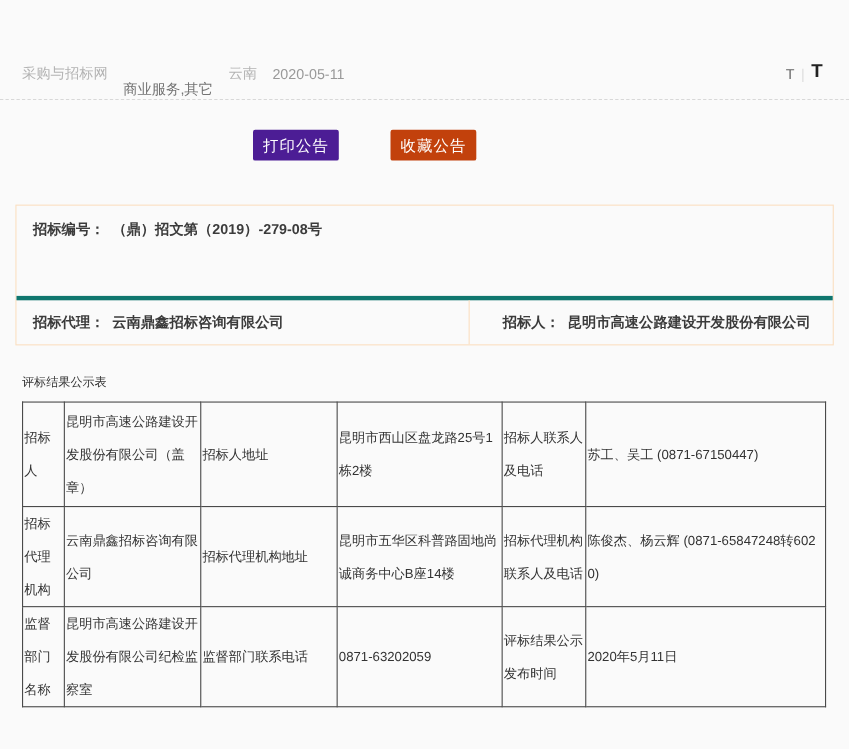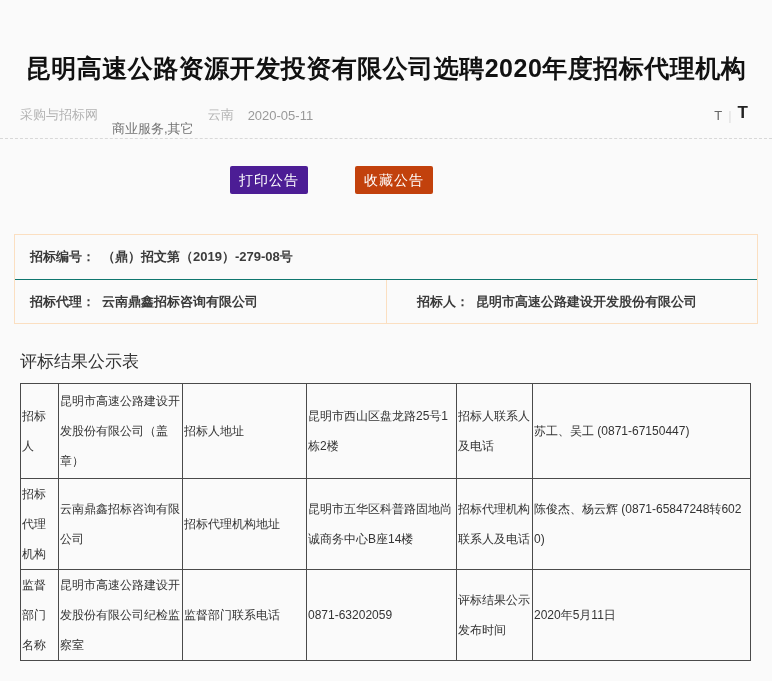--- a/index.html
+++ b/index.html
@@ -77,43 +77,43 @@
   }
   .btn-print    { background: #4c1d95; }
   .btn-favorite { background: #c2410c; }
 
   
   .summary-box {
     margin: 40px 14px 0 14px;
     border: 1px solid #fbdfc1;
     background: transparent;
   }
-  .summary-row { display: flex; height: 44px; }
-  .summary-row + .summary-row { border-top: 1px solid #0f766e; }
+  .summary-row { display: flex; height: 44px; gap: 40px; }
+  .summary-row + .summary-row { border-top: 4px solid #0f766e; margin-top: 38px; }
   .summary-cell {
     flex: 0 0 50%;
     display: flex;
     align-items: center;
     font-size: 13px;
     font-weight: bold;
     color: #3b3b3b;
     padding-left: 15px;
     overflow: hidden;
     white-space: nowrap;
   }
   .summary-cell.right {
     border-left: 1px solid #fbdfc1;
     padding-left: 30px;
   }
   .summary-label { margin-right: 7px; }
 
   
   .table-caption {
     margin: 26px 8px 0 20px;
-    font-size: 17px;
+    font-size: 11px;
     color: #333;
   }
   table.result-table {
     margin: 10px 0 0 20px;
     border-collapse: collapse;
     table-layout: fixed;
     width: 730px;
     font-size: 12px;
     color: #333;
   }
@@ -134,21 +134,20 @@
   tr.row-1 { height: 95px; }
   tr.row-2 { height: 71px; }
   tr.row-3 { height: 86px; }
 </style>
 </head>
 <body>
 
 <div class="page">
 
   <div class="title-block">
-    <div class="title-line">昆明高速公路资源开发投资有限公司选聘2020年度招标代理机构</div>
   </div>
 
   <div class="meta-row">
     <span class="meta-source">采购与招标网</span>
     <span class="meta-category">商业服务,其它</span>
     <span class="meta-region">云南</span>
     <span class="meta-date">2020-05-11</span>
     <span class="font-controls">
       <span class="font-small">T</span>
       <span class="font-sep">|</span>

